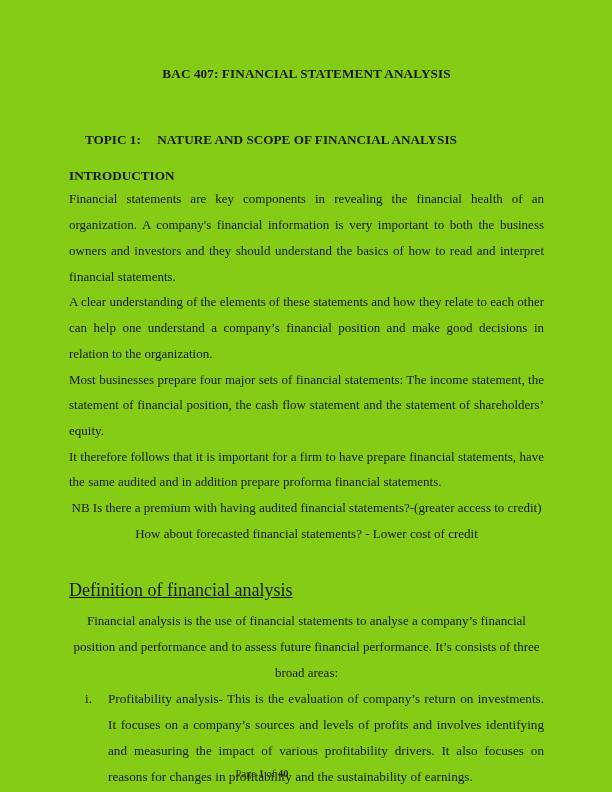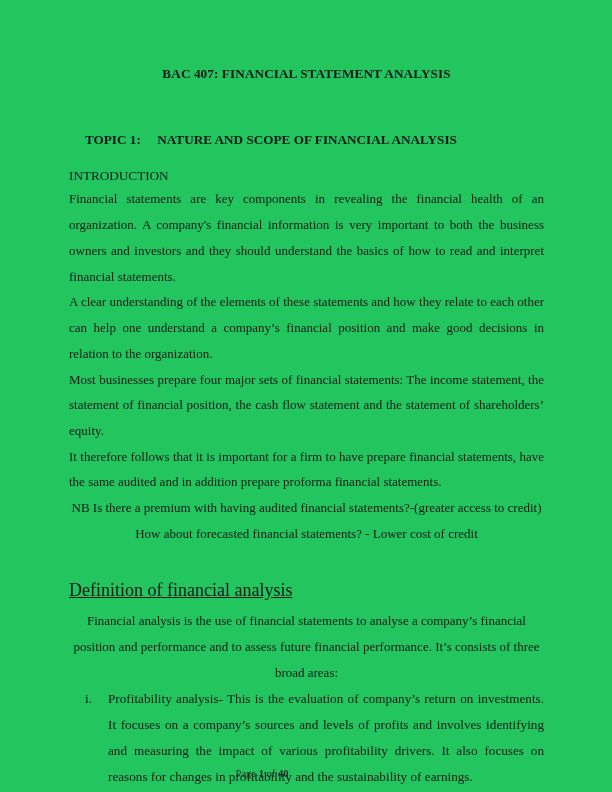--- a/index.html
+++ b/index.html
@@ -5,21 +5,21 @@
 <style>
   html, body {
     margin: 0;
     padding: 0;
     background: #ffffff;
   }
   .page {
     position: relative;
     width: 612px;
     height: 792px;
-    background: #22c55e;
+    background: #84cc16;
     overflow: hidden;
     box-sizing: border-box;
     font-family: "Liberation Serif", "DejaVu Serif", serif;
     color: #1a1a1a;
   }
   .content {
     position: absolute;
     left: 69px;
     top: 0;
     width: 475px;
@@ -35,21 +35,21 @@
   }
   .topic-line {
     font-weight: bold;
     font-size: 13.2px;
     margin: 16px;
     padding-top: 31px;
     line-height: 1.55;
     white-space: pre;
   }
   .intro-line {
-    font-weight: normal;
+    font-weight: bold;
     font-size: 13.2px;
     margin: 0;
     line-height: 1.55;
   }
   p.body {
     font-size: 13px;
     line-height: 1.98;
     margin: 0;
     text-align: justify;
     text-justify: inter-word;

